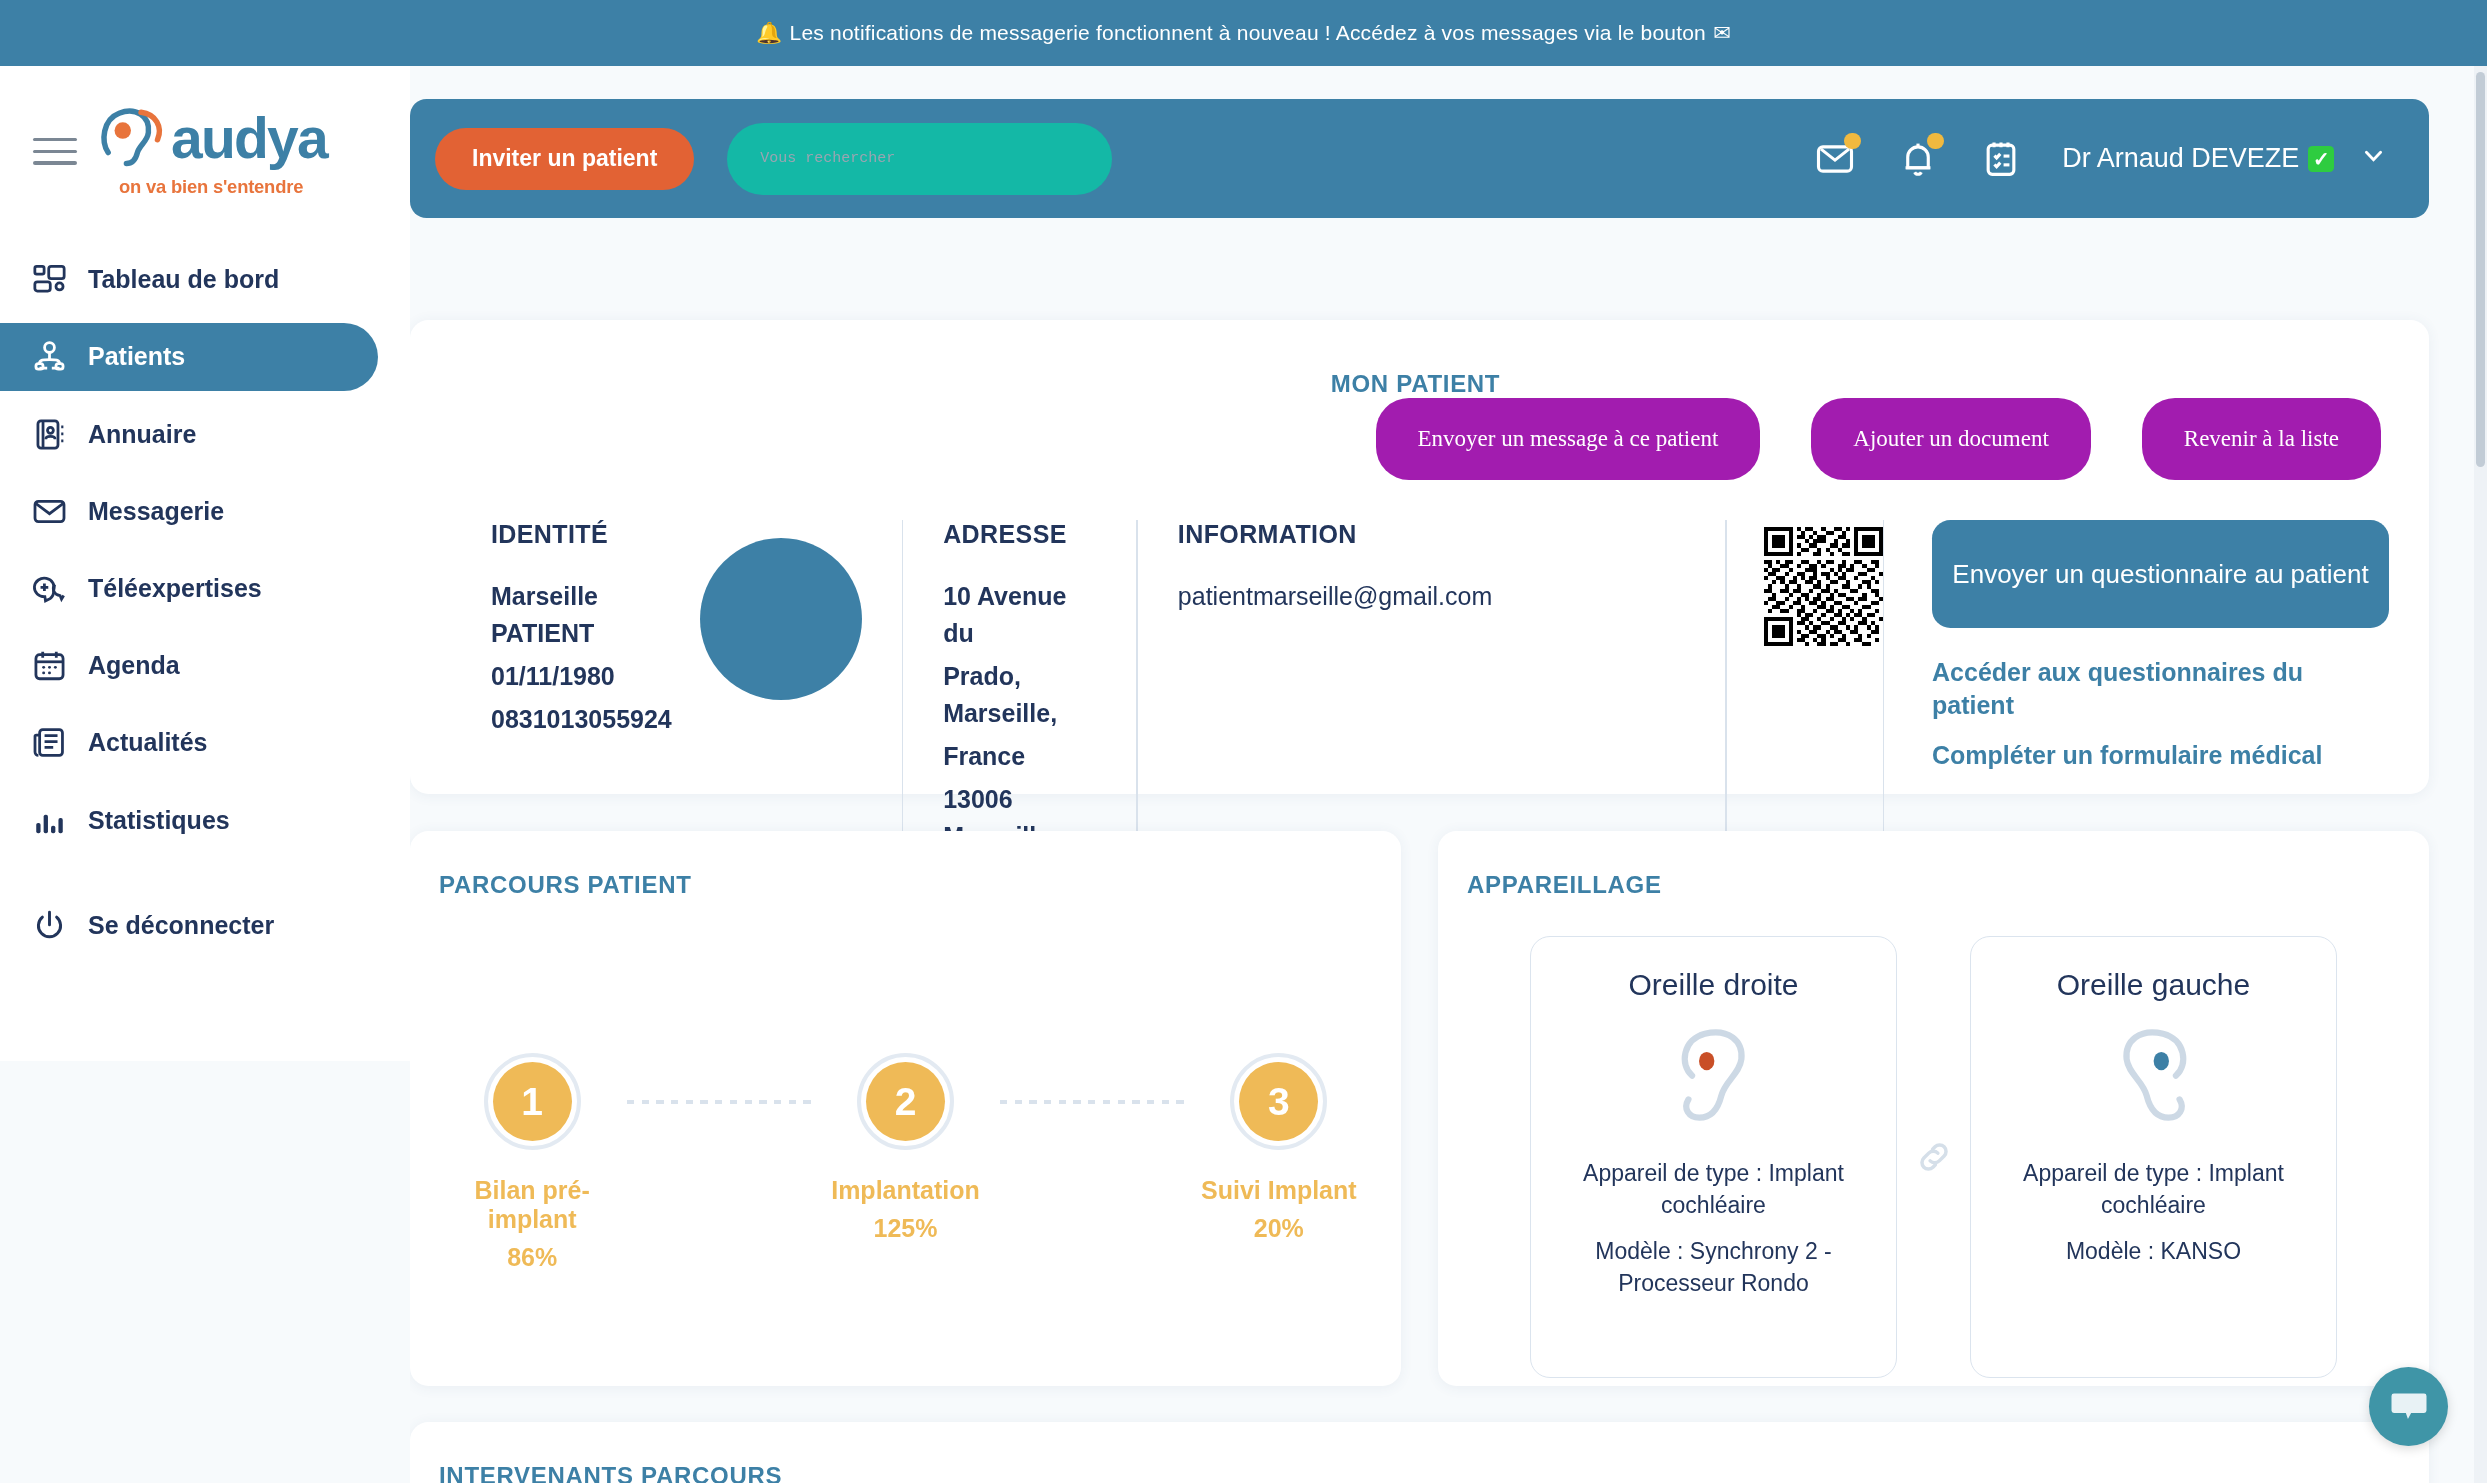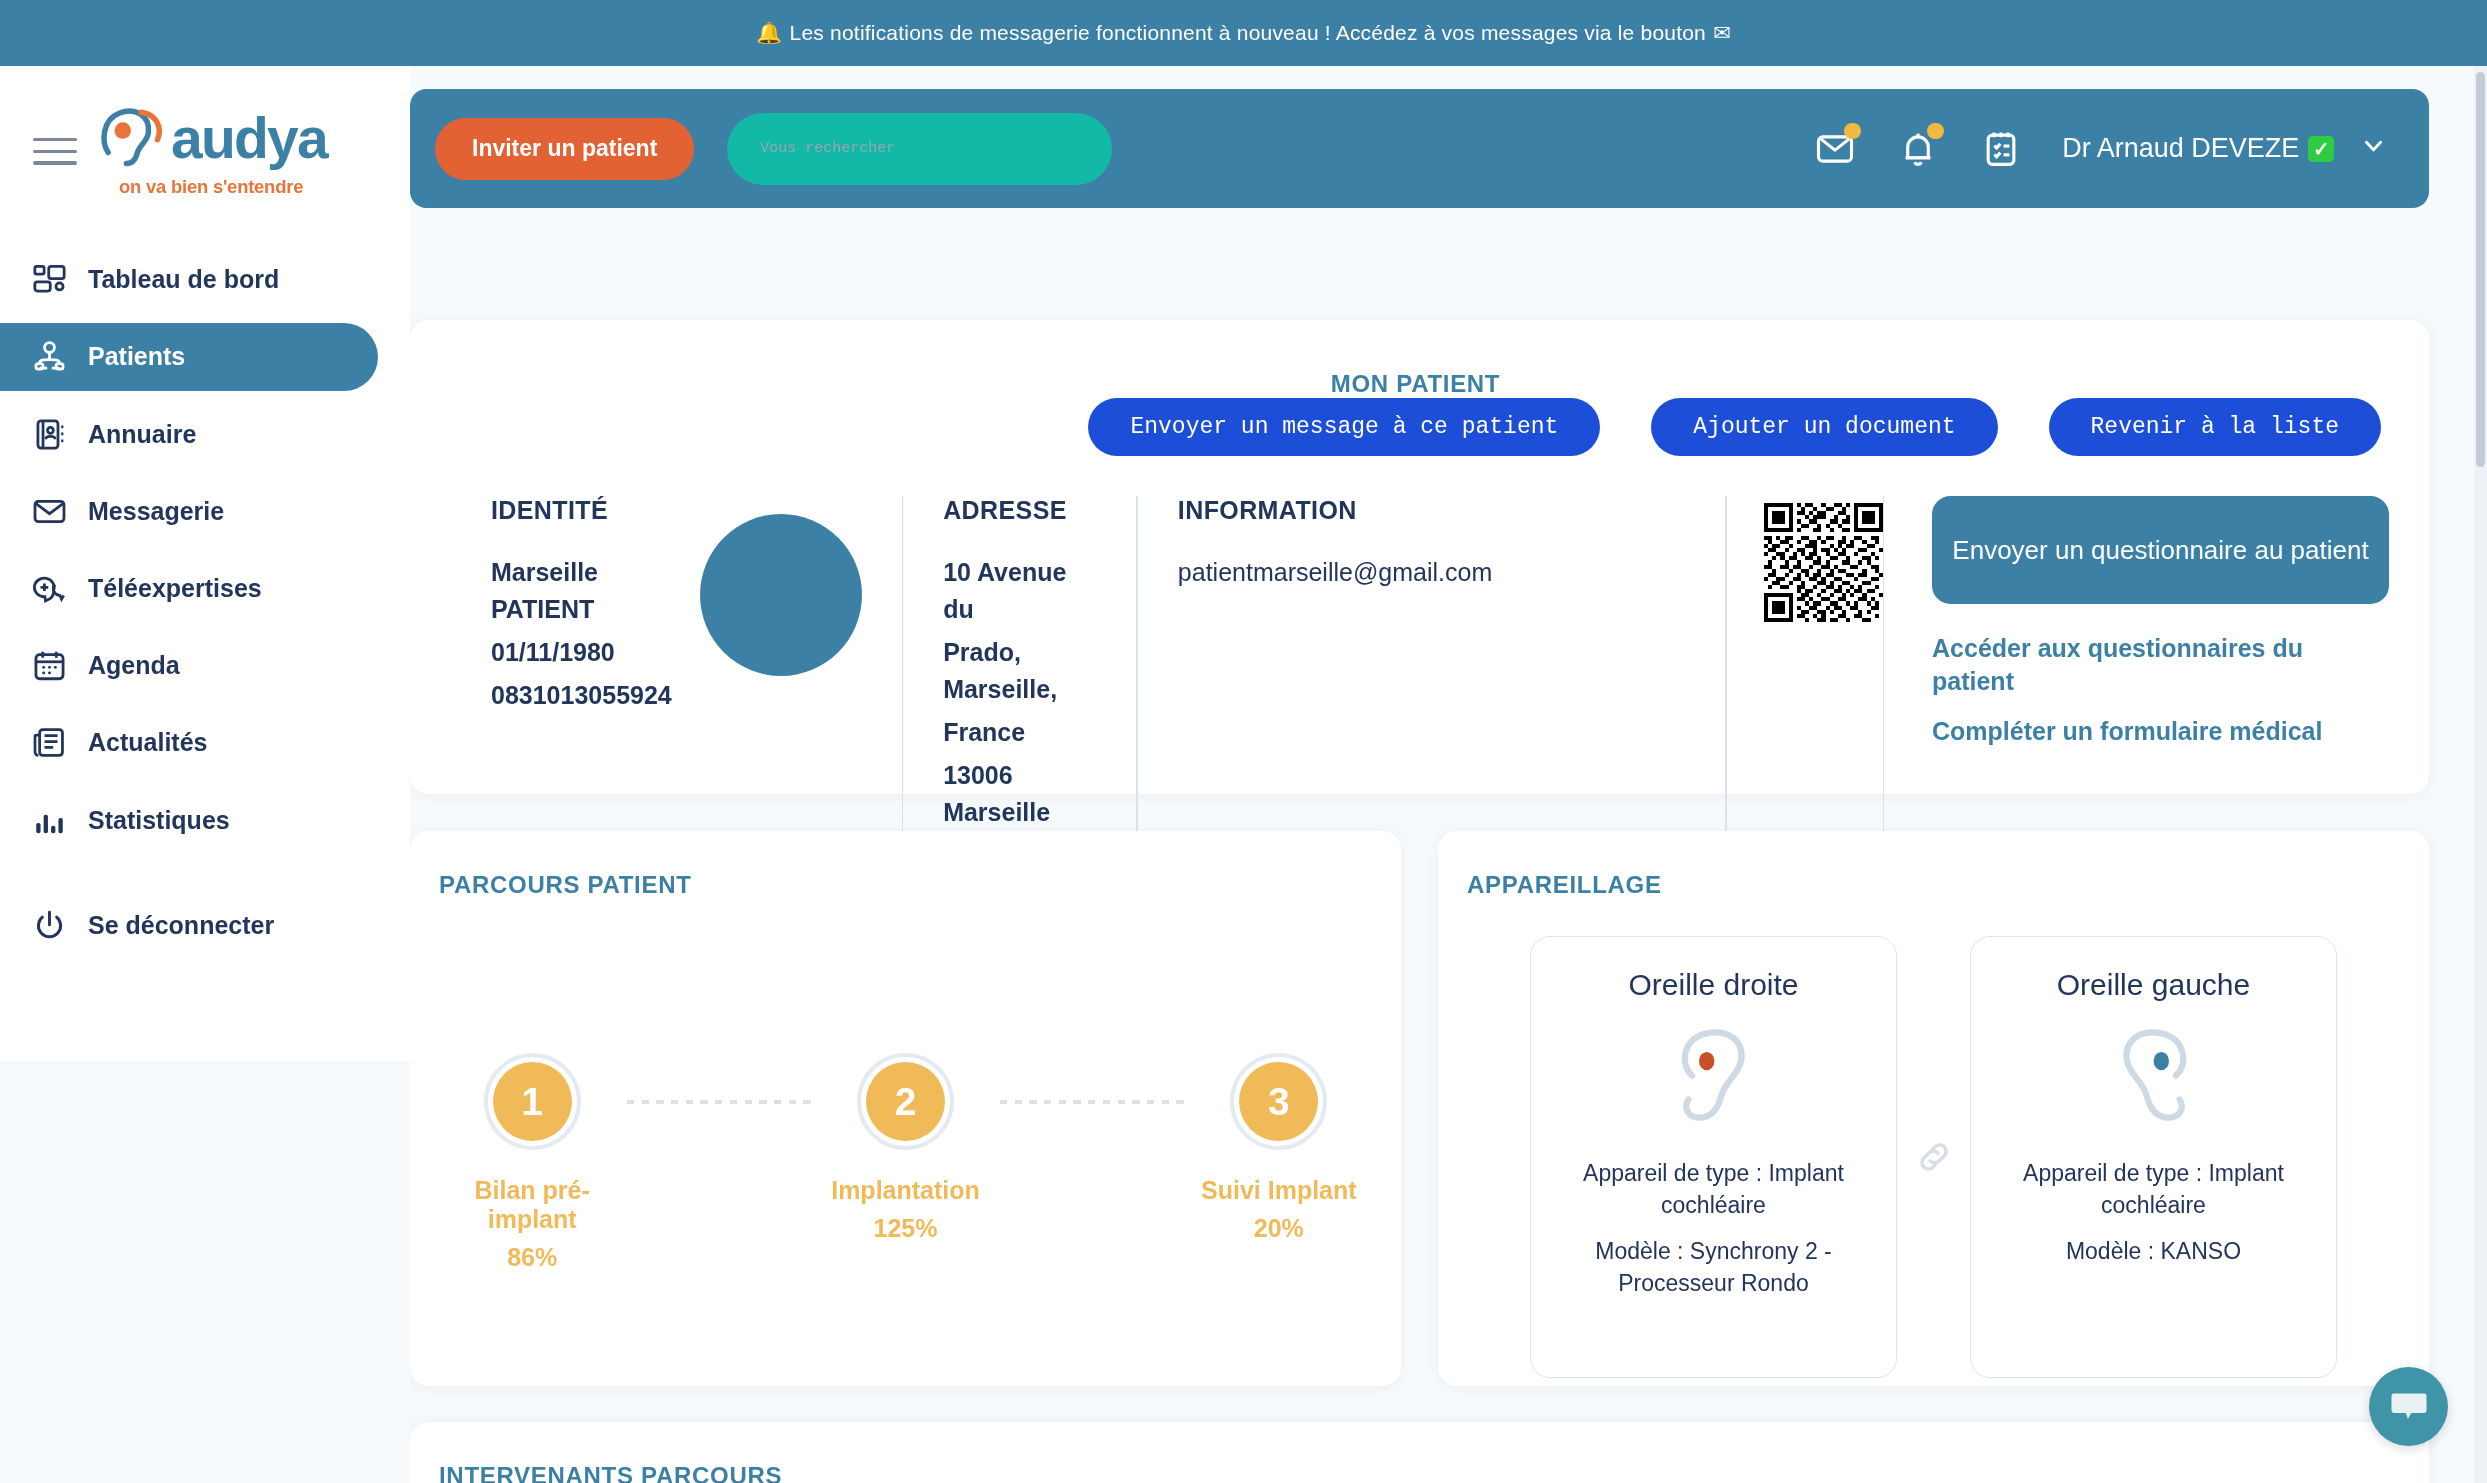--- a/index.html
+++ b/index.html
@@ -90,21 +90,21 @@
     top: 66px; left: 410px;
     width: 2077px;
     height: 1417px;
     background: #f7fafc;
     overflow: hidden;
   }
 
   
   .headerbar {
     position: absolute;
-    top: 23px; left: 0;
+    top: 33px; left: 0;
     width: 2019px;
     height: 119px;
     background: #3d80a6;
     border-radius: 16.5px;
     display: flex;
     align-items: center;
     padding: 0 40px 0 25px;
   }
   .btn-invite {
     background: #e26234;
@@ -182,30 +182,30 @@
     font-size: 24px;
     font-weight: 700;
     letter-spacing: 0.7px;
   }
 
   
   #patient-card { top: 254px; left: 0; width: 2019px; height: 474px; }
   .pc-head { display: flex; align-items: center; padding: 50px 48px 0 40px; flex-direction: column; }
   .pc-actions { margin-left: auto; display: flex; gap: 51px; }
   .btn-blue {
-    background: #1d4ed8;
+    background: #a21caf;
     color: #fff;
     border: none;
     border-radius: 33px;
-    height: 58px;
+    height: 82px;
     padding: 0 42px;
     font-size: 23px;
     font-weight: 400;
     cursor: pointer;
-    font-family: Liberation Mono, monospace;
+    font-family: Liberation Serif, serif;
     white-space: nowrap;
   }
 
   .pc-body {
     display: flex;
     align-items: flex-start;
     padding: 40px 40px 0 40px;
   }
   .pc-col { padding: 0 40px; }
   .pc-col.first { padding-left: 41px; display: flex; align-items: flex-start; gap: 28px; }

